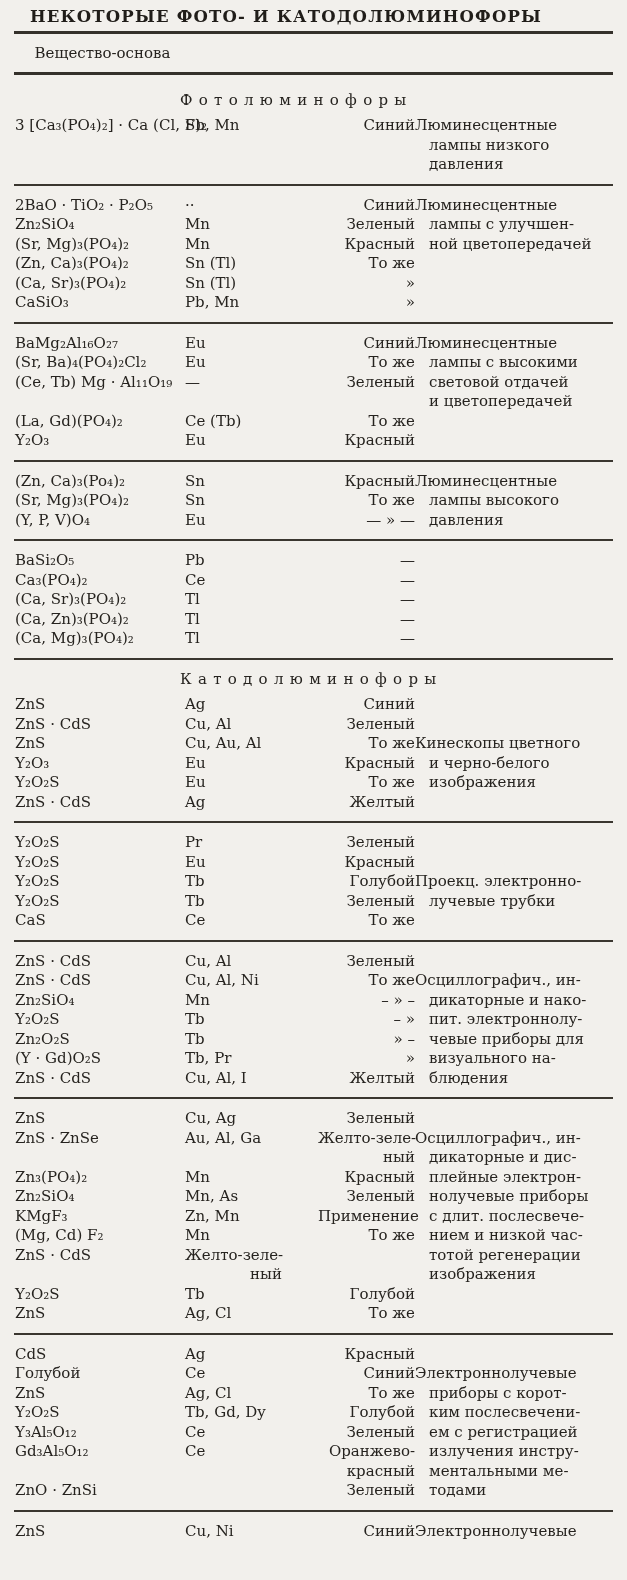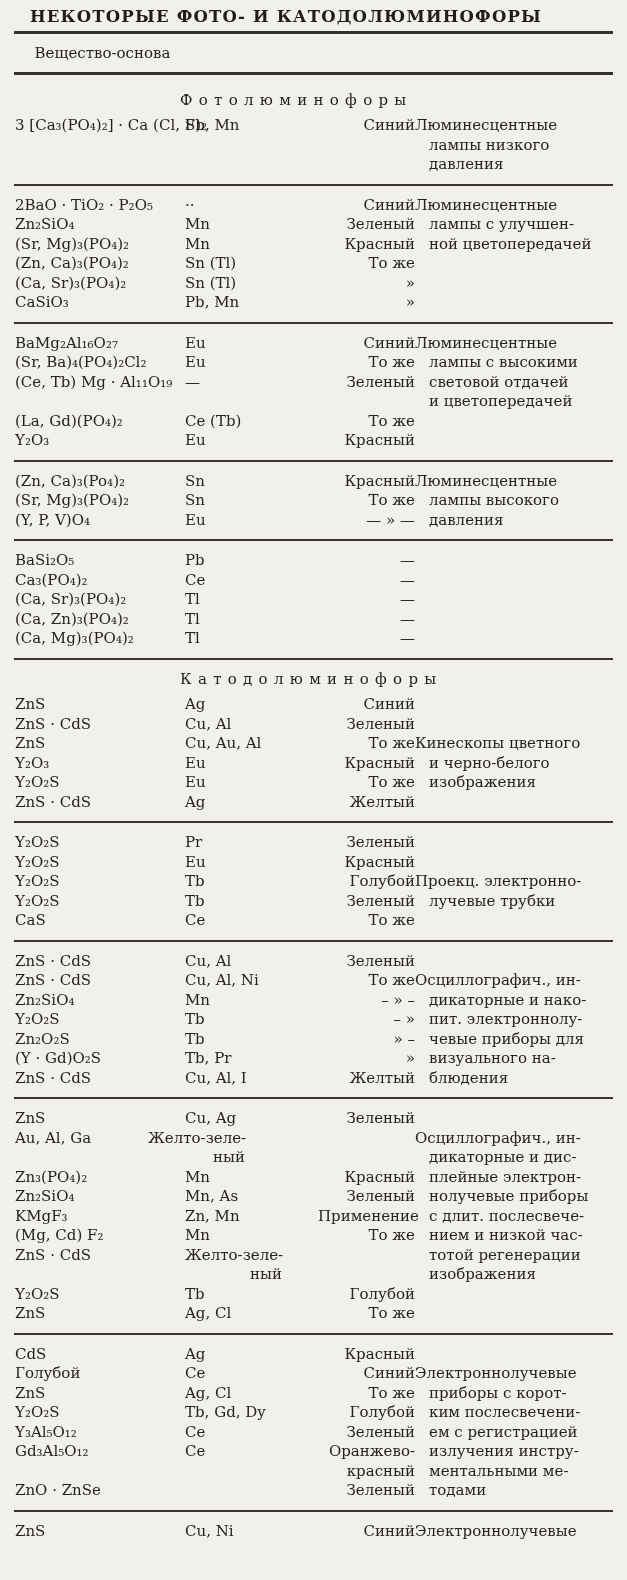--- a/index.html
+++ b/index.html
@@ -436,20 +436,21 @@
         <div class="cols">
           <div class="rowswrap">
             <div class="row">
               <div class="c1">ZnS</div>
               <div class="c2">Cu, Ag</div>
               <div class="c3">
                 <div class="line">Зеленый</div>
               </div>
             </div>
             <div class="row">
+              <div class="c1">ZnS · ZnSe</div>
               <div class="c2">Au, Al, Ga</div>
               <div class="c3">
                 <div class="line">Желто-зеле-</div>
                 <div class="line">ный</div>
               </div>
             </div>
             <div class="row">
               <div class="c1">Zn₃(PO₄)₂</div>
               <div class="c2">Mn</div>
               <div class="c3">
@@ -552,21 +553,21 @@
             </div>
             <div class="row">
               <div class="c1">Gd₃Al₅O₁₂</div>
               <div class="c2">Ce</div>
               <div class="c3">
                 <div class="line">Оранжево-</div>
                 <div class="line">красный</div>
               </div>
             </div>
             <div class="row">
-              <div class="c1">ZnO · ZnSe</div>
+              <div class="c1">ZnO · ZnSi</div>
               <div class="c2"></div>
               <div class="c3">
                 <div class="line">Зеленый</div>
               </div>
             </div>
           </div>
           <div class="app" style="margin-top: 19.5px;">
             <div class="line">Электроннолучевые</div>
             <div class="line">приборы с корот-</div>
             <div class="line">ким послесвечени-</div>

